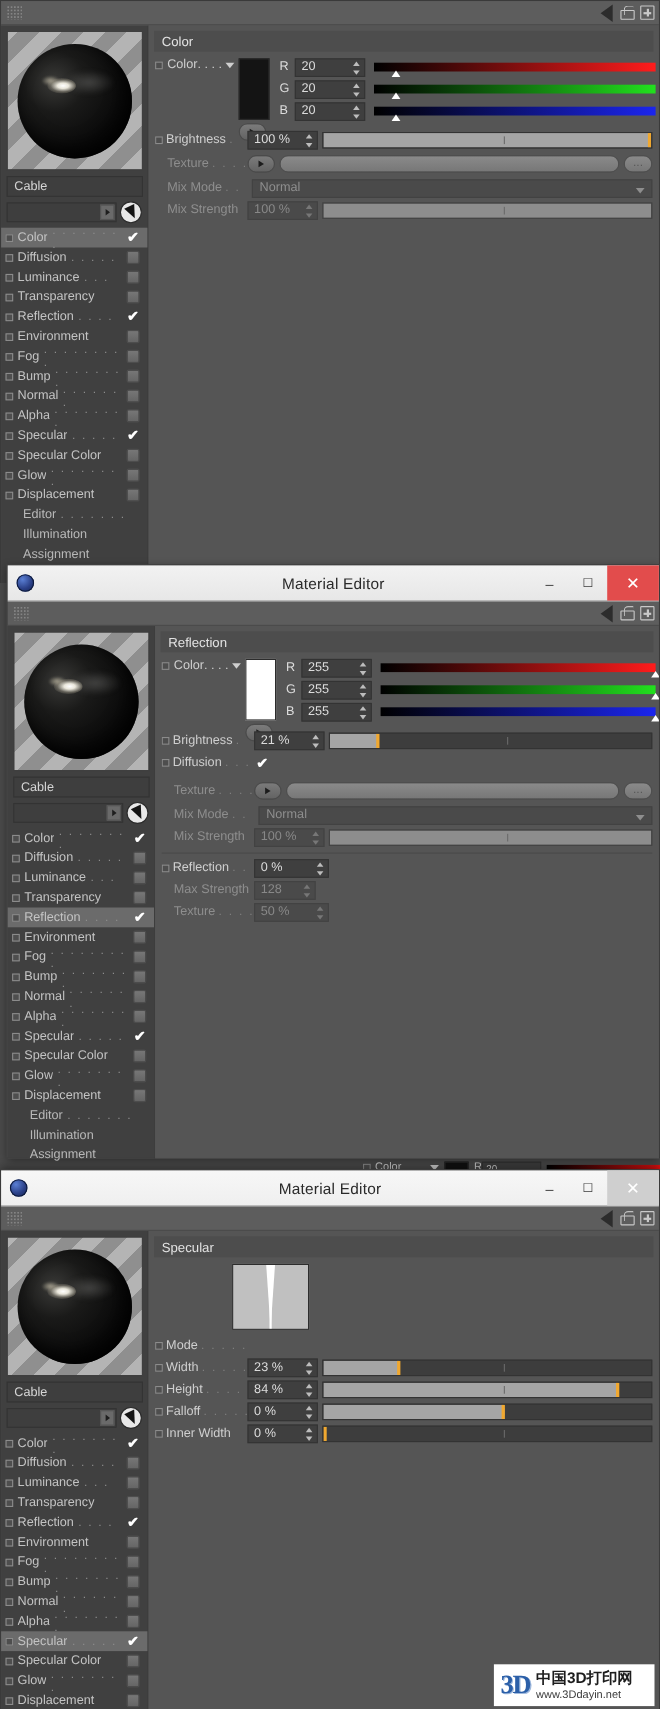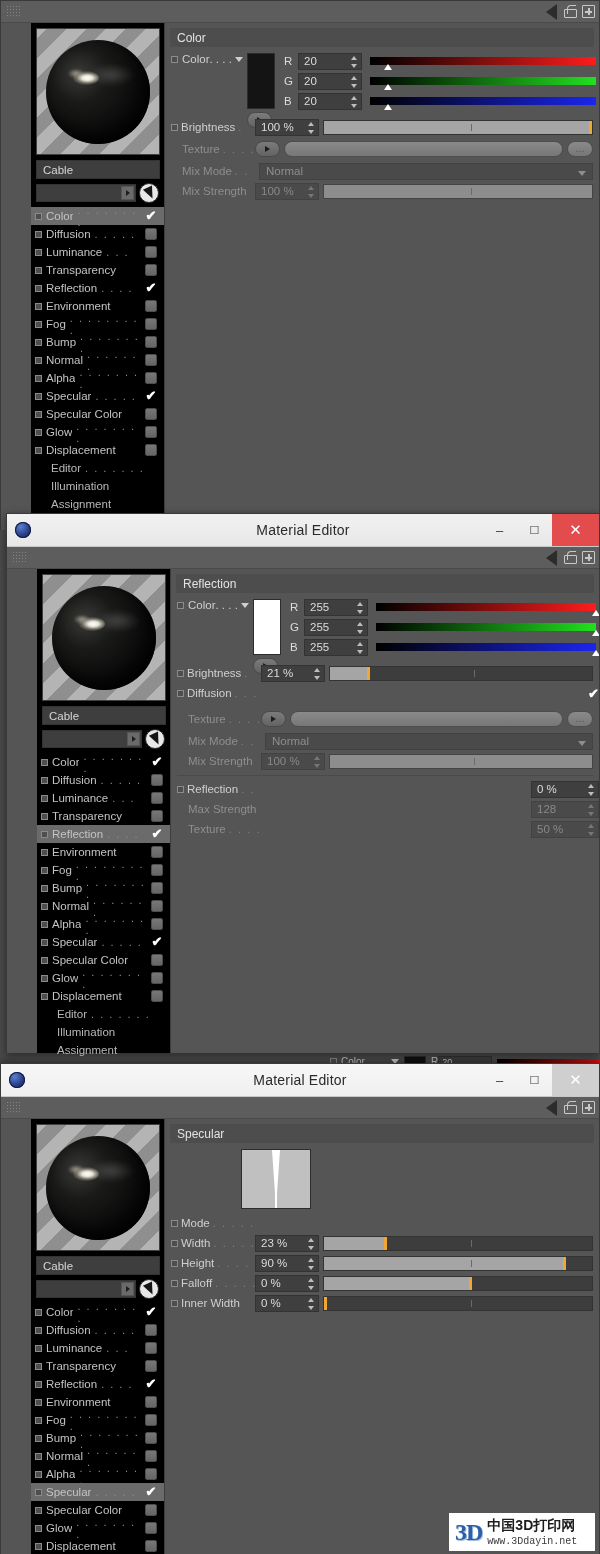--- a/index.html
+++ b/index.html
@@ -74,21 +74,21 @@
     position:relative;
   }
   .plus-ic:before,.plus-ic:after{
     content:"";position:absolute;background:#c9c9c9;
   }
   .plus-ic:before{left:2px;top:5.3px;width:7px;height:1.6px;}
   .plus-ic:after{left:5.3px;top:2px;width:1.6px;height:7px;}
 
   
   .win-body{ display:flex; background:#555; }
-  .left-col{ width:134px; background:#000000; border-right:1px solid #3d3d3d; flex:0 0 134px;margin-left:30px; }
+  .left-col{ width:134px; background:#404040; border-right:1px solid #3d3d3d; flex:0 0 134px; }
   .right-col{ flex:1; background:#555; position:relative; overflow:hidden; }
 
   
   .preview{
     margin:5px 4px 0 5px; width:124px; height:127px;
     border:1px solid #3f3f3f;
     background:
       repeating-linear-gradient(-45deg,#b4b4b4 0 14px,#8f8f8f 14px 28px);
     position:relative; overflow:hidden;
   }
@@ -175,21 +175,21 @@
     color:#ffffff;font-size:13px;line-height:12px;font-weight:bold;
     text-align:center;
   }
 
   
   .sec-head{
     height:19px; margin:5px 5px 0 5px; background:#4d4d4d;
     display:flex;align-items:center;padding-left:7px;
     font-size:12px;color:#e2e2e2;
   }
-  .row{ display:flex; align-items:center; height:20px; padding-left:6px;justify-content:space-between; }
+  .row{ display:flex; align-items:center; height:20px; padding-left:6px; }
   .row-lab{
     width:84px; font-size:11.5px; color:#cfcfcf;
     display:flex; align-items:center; white-space:nowrap; overflow:hidden;
   }
   .row-lab.dim{ color:#8e8e8e; }
   .row-lab .tick-sq{ margin-right:3px; }
   .row-lab .ltxt{ flex:0 0 auto; }
   .row-lab .ldots{ color:#7f7f7f; letter-spacing:1.6px; font-size:11px; margin-left:3px; overflow:hidden; }
 
   .numfield{
@@ -327,21 +327,21 @@
     position:absolute; left:24px; top:26px; width:146px; height:38px;
     background:#ffffff; display:flex; align-items:center;
   }
   .wm-3d{
     font-family:"Liberation Serif", serif; font-weight:bold; font-size:24px;
     color:#2b5fa8; margin-left:6px; letter-spacing:-1px;
     text-shadow:1px 1px 0 #9fb9dd;
   }
   .wm-cn{ margin-left:5px; }
   .wm-cn .l1{ font-size:14px;font-weight:bold;color:#1d1d1d; }
-  .wm-cn .l2{ font-size:10px;color:#3a3a3a; margin-top:1px;font-family:Liberation Mono, monospace; }
+  .wm-cn .l2{ font-size:10px;color:#3a3a3a; margin-top:1px; }
 
   
   .peek-row{
     position:absolute; left:330px; top:1054px; width:270px; height:14px;
     display:flex; align-items:center; font-size:10px; color:#cfcfcf;
     overflow:hidden;
   }
   .peek-swatch{ width:22px;height:11px;background:#111;border:1px solid #2c2c2c;margin:0 5px; }
   .peek-f{ width:54px;height:11px;background:#3f3f3f;border:1px solid #333;color:#d0d0d0;font-size:9px;padding-left:3px; }
   .peek-bar{ flex:1;height:5px;margin-left:5px;background:linear-gradient(to right,#000,#e01010); }
@@ -871,21 +871,21 @@
                 <i></i>
                 <i></i>
               </span>
           </div>
         </div>
         <div class="row">
           <div class="row-lab dim">
             <span class="ltxt" style="margin-left:11px">Max Strength</span>
             <span class="ldots"></span>
           </div>
-          <div class="numfield dim" style="width:68px">
+          <div class="numfield dim" style="width:56px">
             <span>128</span>
             <span class="spin dim">
                 <i></i>
                 <i></i>
               </span>
           </div>
         </div>
         <div class="row">
           <div class="row-lab dim">
             <span class="ltxt" style="margin-left:11px">Texture</span>
@@ -1064,21 +1064,21 @@
           </div>
         </div>
 
         <div class="row">
           <div class="row-lab">
             <span class="tick-sq"></span>
             <span class="ltxt">Height</span>
             <span class="ldots">. . . . .</span>
           </div>
           <div class="numfield" style="width:64px">
-            <span>90 %</span>
+            <span>84 %</span>
             <span class="spin">
                 <i></i>
                 <i></i>
               </span>
           </div>
           <div class="slider">
             <span class="fill" style="width:90%"></span>
             <span class="midtick"></span>
             <span class="knob" style="left:calc(90% - 2px)"></span>
           </div>

